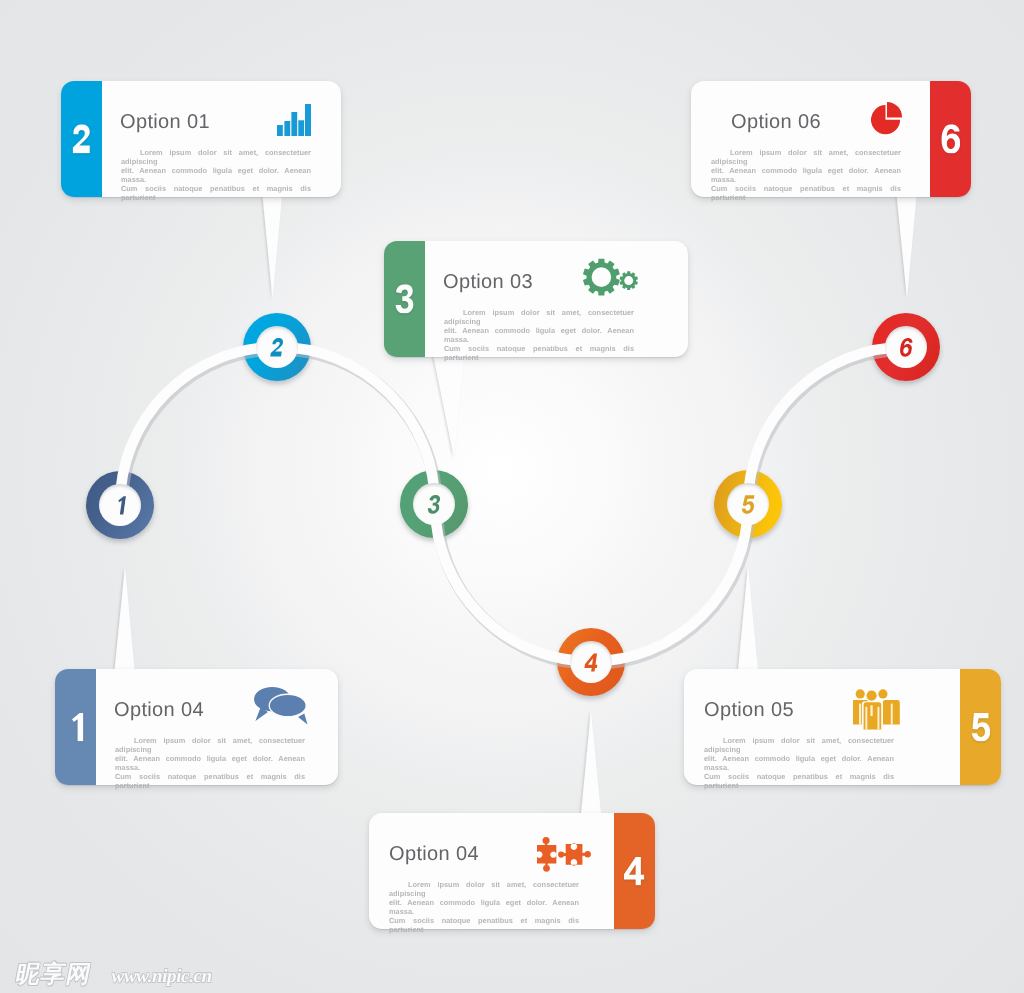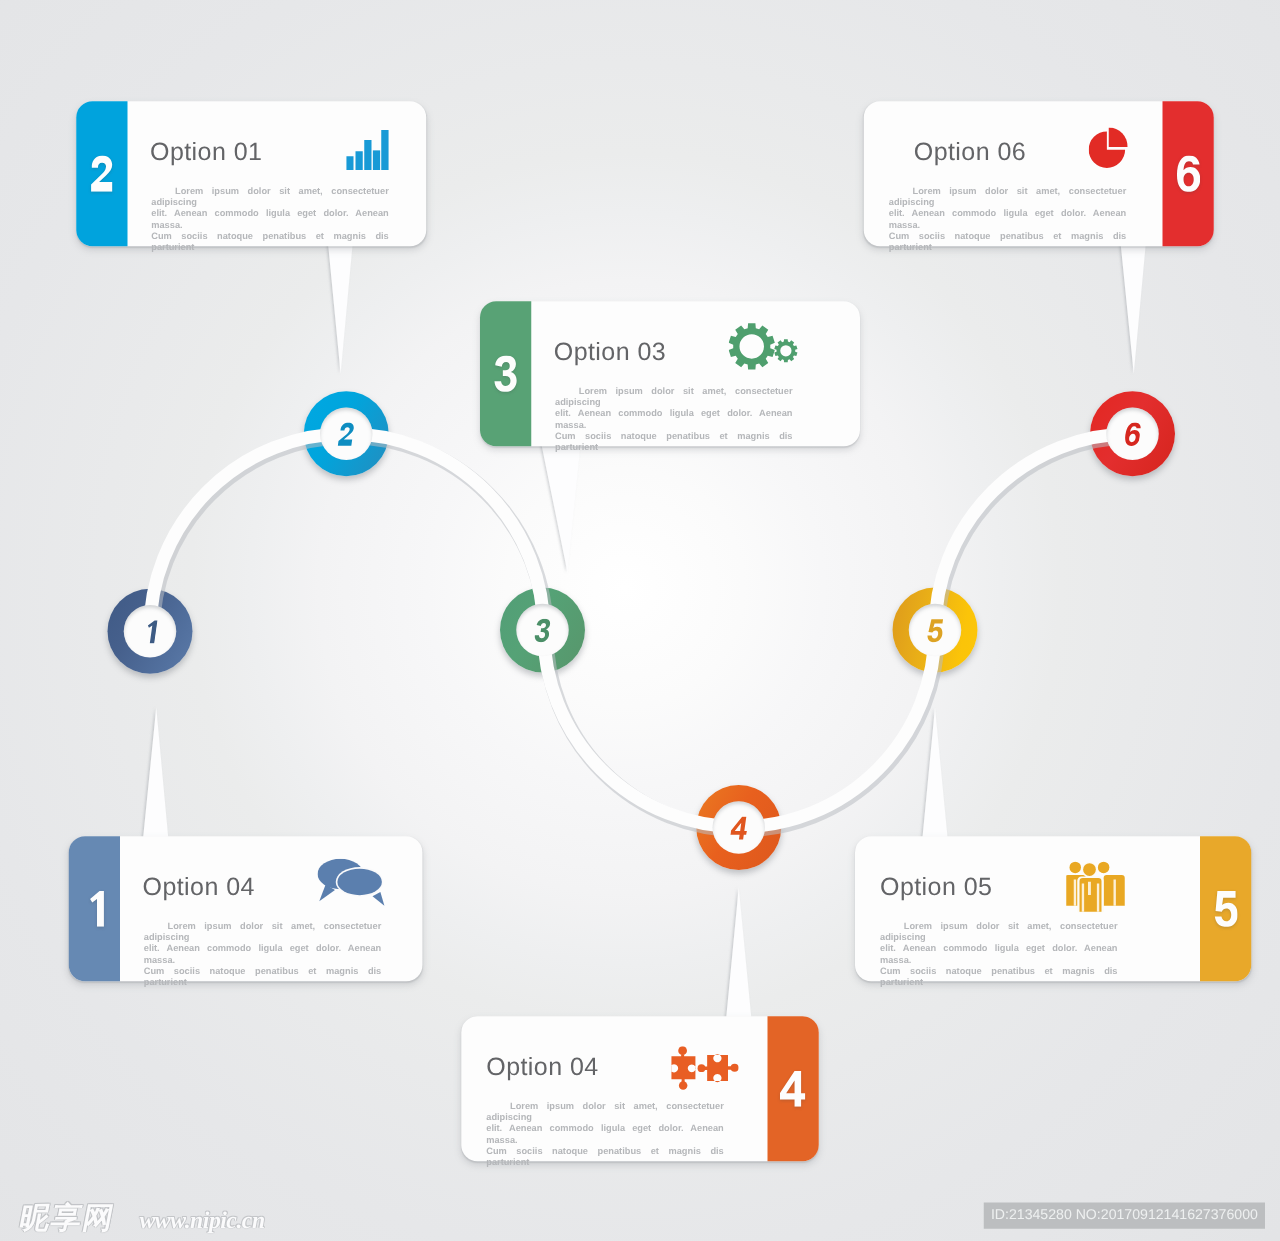--- a/index.html
+++ b/index.html
@@ -328,14 +328,13 @@
         <circle cx="50.68" cy="17.29" r="3.2"></circle>
       </g>
         </svg>
     </div>
   </div>
 
   <div id="wm">
     <span class="cn">昵享网</span>
     <span class="url">www.nipic.cn</span>
   </div>
-  <div id="idbar">ID:21345280 NO:20170912141627376000</div>
 </div>
 
 </body></html>

